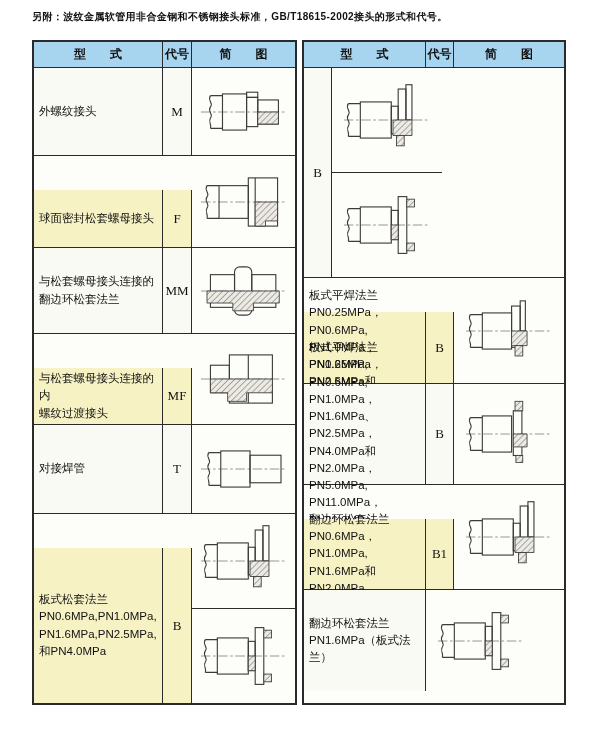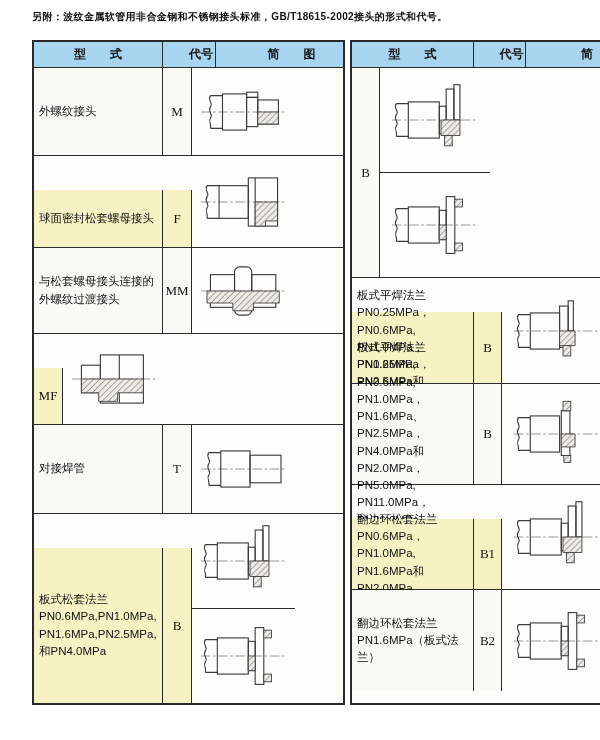--- a/index.html
+++ b/index.html
@@ -2,21 +2,21 @@
 <html><head>
 <meta charset="utf-8">
 <style>
   * { box-sizing: border-box; margin: 0; padding: 0; }
   html, body { width: 600px; height: 740px; background: #ffffff;
     font-family: "Liberation Sans", sans-serif; color: #111; position: relative; }
   .intro { position: absolute; left: 32px; top: 10px; font-size: 10px;
     font-weight: bold; letter-spacing: 0.4px; white-space: nowrap; }
   .tables { position: absolute; left: 32px; top: 40px; display: flex; gap: 5px; }
   .tbl { border: 2px solid #2a2a2a; background: #fdfdf9; }
-  .hrow { display: flex; height: 25px; background: #a7d4ef; gap: 24px; }
+  .hrow { display: flex; height: 25px; background: #a7d4ef; }
   .hcell { display: flex; align-items: center; justify-content: center;
     font-size: 12px; font-weight: bold; border-right: 1px solid #2a2a2a; }
   .hcell:last-child { border-right: none; }
   .row { display: flex; border-top: 1px solid #2a2a2a; }
   .cell { border-right: 1px solid #2a2a2a; }
   .cell:last-child { border-right: none; }
   .cell.type { display: flex; align-items: center; padding: 14px 5px;
     font-size: 11.5px; line-height: 1.5; white-space: pre-line; background: #fafaf4; }
   .cell.code { display: flex; align-items: center; justify-content: center;
     font-family: "Liberation Serif", serif; font-size: 13px; background: #fafaf4; }
@@ -87,36 +87,38 @@
               <rect x="58" y="15" width="34" height="56" stroke="#3b3b3b" stroke-width="1.3" fill="none"></rect>
               <path d="M66 15v56" stroke="#3b3b3b" stroke-width="1.3" fill="none"></path>
               <path d="M66 43h26v22h-14v6h-12z" fill="url(#hp)" stroke="#3b3b3b" stroke-width="1"></path>
             </svg>
           </div>
       </div>
     </div>
 
     <div class="row" style="height:86px">
       <div class="cell type">与松套螺母接头连接的
-外螺纹过渡接头</div>
+翻边环松套法兰</div>
       <div class="cell code">MM</div>
       <div class="cell diag">
         <div class="diagram">
             <svg class="dsvg" viewBox="0 0 106 86" preserveAspectRatio="xMidYMid meet">
               <path d="M3 43H103" stroke="#666" stroke-width="0.8" stroke-dasharray="11 3 3 3" fill="none"></path>
               <rect x="14" y="24" width="28" height="38" stroke="#3b3b3b" stroke-width="1.3" fill="none"></rect>
               <rect x="42" y="15" width="20" height="56" rx="6" stroke="#3b3b3b" stroke-width="1.3" fill="none"></rect>
               <rect x="62" y="24" width="28" height="38" stroke="#3b3b3b" stroke-width="1.3" fill="none"></rect>
               <path d="M10 43h84v14h-30v9h-24v-9h-30z" fill="url(#hp)" stroke="#3b3b3b" stroke-width="1"></path>
             </svg>
           </div>
       </div>
     </div>
 
     <div class="row hl" style="height:91px">
+      <div class="cell type">与松套螺母接头连接的内
+螺纹过渡接头</div>
       <div class="cell code">MF</div>
       <div class="cell diag">
         <div class="diagram">
             <svg class="dsvg" viewBox="0 0 106 86" preserveAspectRatio="xMidYMid meet">
               <path d="M3 43H103" stroke="#666" stroke-width="0.8" stroke-dasharray="11 3 3 3" fill="none"></path>
               <rect x="14" y="27" width="22" height="32" stroke="#3b3b3b" stroke-width="1.3" fill="none"></rect>
               <rect x="36" y="15" width="50" height="56" stroke="#3b3b3b" stroke-width="1.3" fill="none"></rect>
               <path d="M58 15v56" stroke="#3b3b3b" stroke-width="1.3" fill="none"></path>
               <path d="M14 43h72v16h-30v10h-22v-10h-20z" fill="url(#hp)" stroke="#3b3b3b" stroke-width="1"></path>
             </svg>
@@ -272,21 +274,20 @@
               <path d="M60 43h22v18h-22z" fill="url(#hp)" stroke="#3b3b3b" stroke-width="1"></path>
               <rect x="64" y="61" width="9" height="12" fill="url(#hp)" stroke="#3b3b3b" stroke-width="1"></rect>
             </svg>
           </div>
       </div>
     </div>
 
     <div class="row" style="height:102px">
       <div class="cell type">翻边环松套法兰
 PN1.6MPa（板式法兰）</div>
-      <div class="cell code">B2</div>
       <div class="cell diag">
         <div class="diagram">
             <svg class="dsvg" viewBox="0 0 106 86" preserveAspectRatio="xMidYMid meet">
               <path d="M3 43H103" stroke="#666" stroke-width="0.8" stroke-dasharray="11 3 3 3" fill="none"></path>
               <path d="M8 24h14M8 62h14M8 24c-4 6 4 8 0 13c-4 6 4 8 0 13c-3 5 2 7 0 12" stroke="#3b3b3b" stroke-width="1.3" fill="none"></path>
               <rect x="22" y="22" width="36" height="42" stroke="#3b3b3b" stroke-width="1.3" fill="none"></rect>
               <rect x="58" y="26" width="8" height="34" stroke="#3b3b3b" stroke-width="1.3" fill="none"></rect>
               <rect x="66" y="10" width="10" height="66" stroke="#3b3b3b" stroke-width="1.3" fill="none"></rect>
               <rect x="76" y="13" width="9" height="9" fill="url(#hp)" stroke="#3b3b3b" stroke-width="1"></rect>
               <rect x="76" y="64" width="9" height="9" fill="url(#hp)" stroke="#3b3b3b" stroke-width="1"></rect>

